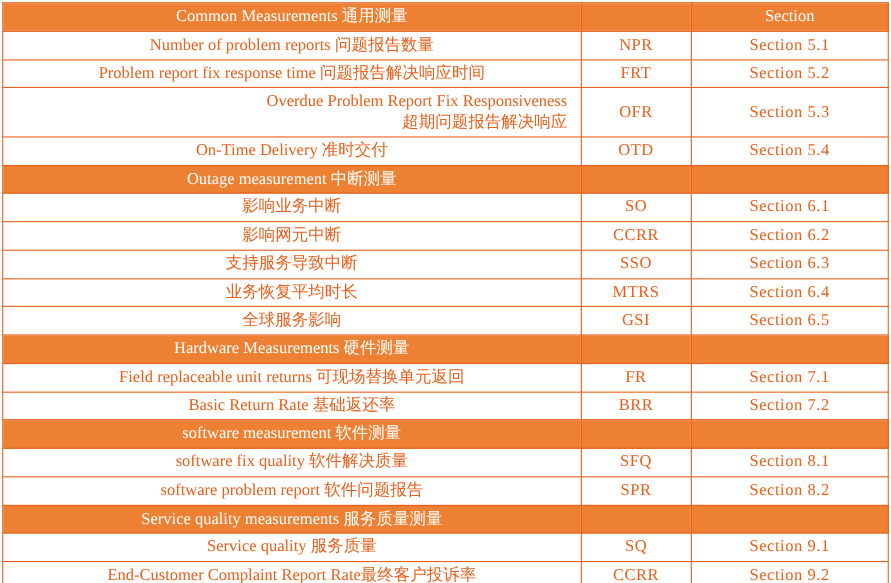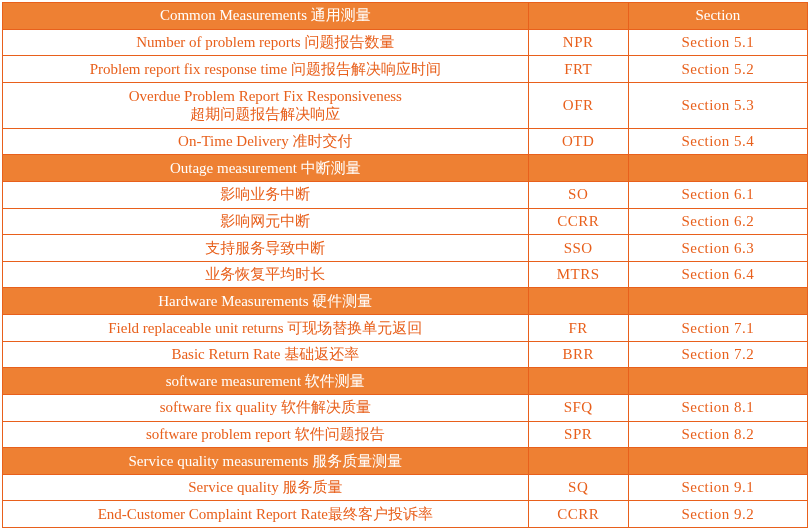--- a/index.html
+++ b/index.html
@@ -66,20 +66,21 @@
     font-size: 15px;
     letter-spacing: 0.5px;
     margin-left: 40px;
   }
   td.sect-cell {
     font-size: 15px;
     letter-spacing: 0.5px;
   }
   .two-line {
     display: block;
+    text-align: right;
   }
   .tall td { padding-top: 9px; padding-bottom: 9px; }
 </style>
 </head>
 <body>
 
 <div class="sheet">
   <table class="meas">
     <colgroup>
       <col class="c-name">
@@ -143,20 +144,25 @@
         <td class="abbr-cell">SSO</td>
         <td class="sect-cell">Section 6.3</td>
       </tr>
 
       <tr class="tall">
         <td class="name-cell">业务恢复平均时长</td>
         <td class="abbr-cell">MTRS</td>
         <td class="sect-cell">Section 6.4</td>
       </tr>
 
+      <tr class="tall">
+        <td class="name-cell">全球服务影响</td>
+        <td class="abbr-cell">GSI</td>
+        <td class="sect-cell">Section 6.5</td>
+      </tr>
 
       <tr class="section-row">
         <td class="sec-title">Hardware Measurements  硬件测量</td>
         <td class="sec-blank"></td>
         <td class="sec-blank"></td>
       </tr>
 
       <tr>
         <td class="name-cell">Field replaceable unit returns 可现场替换单元返回</td>
         <td class="abbr-cell">FR</td>

